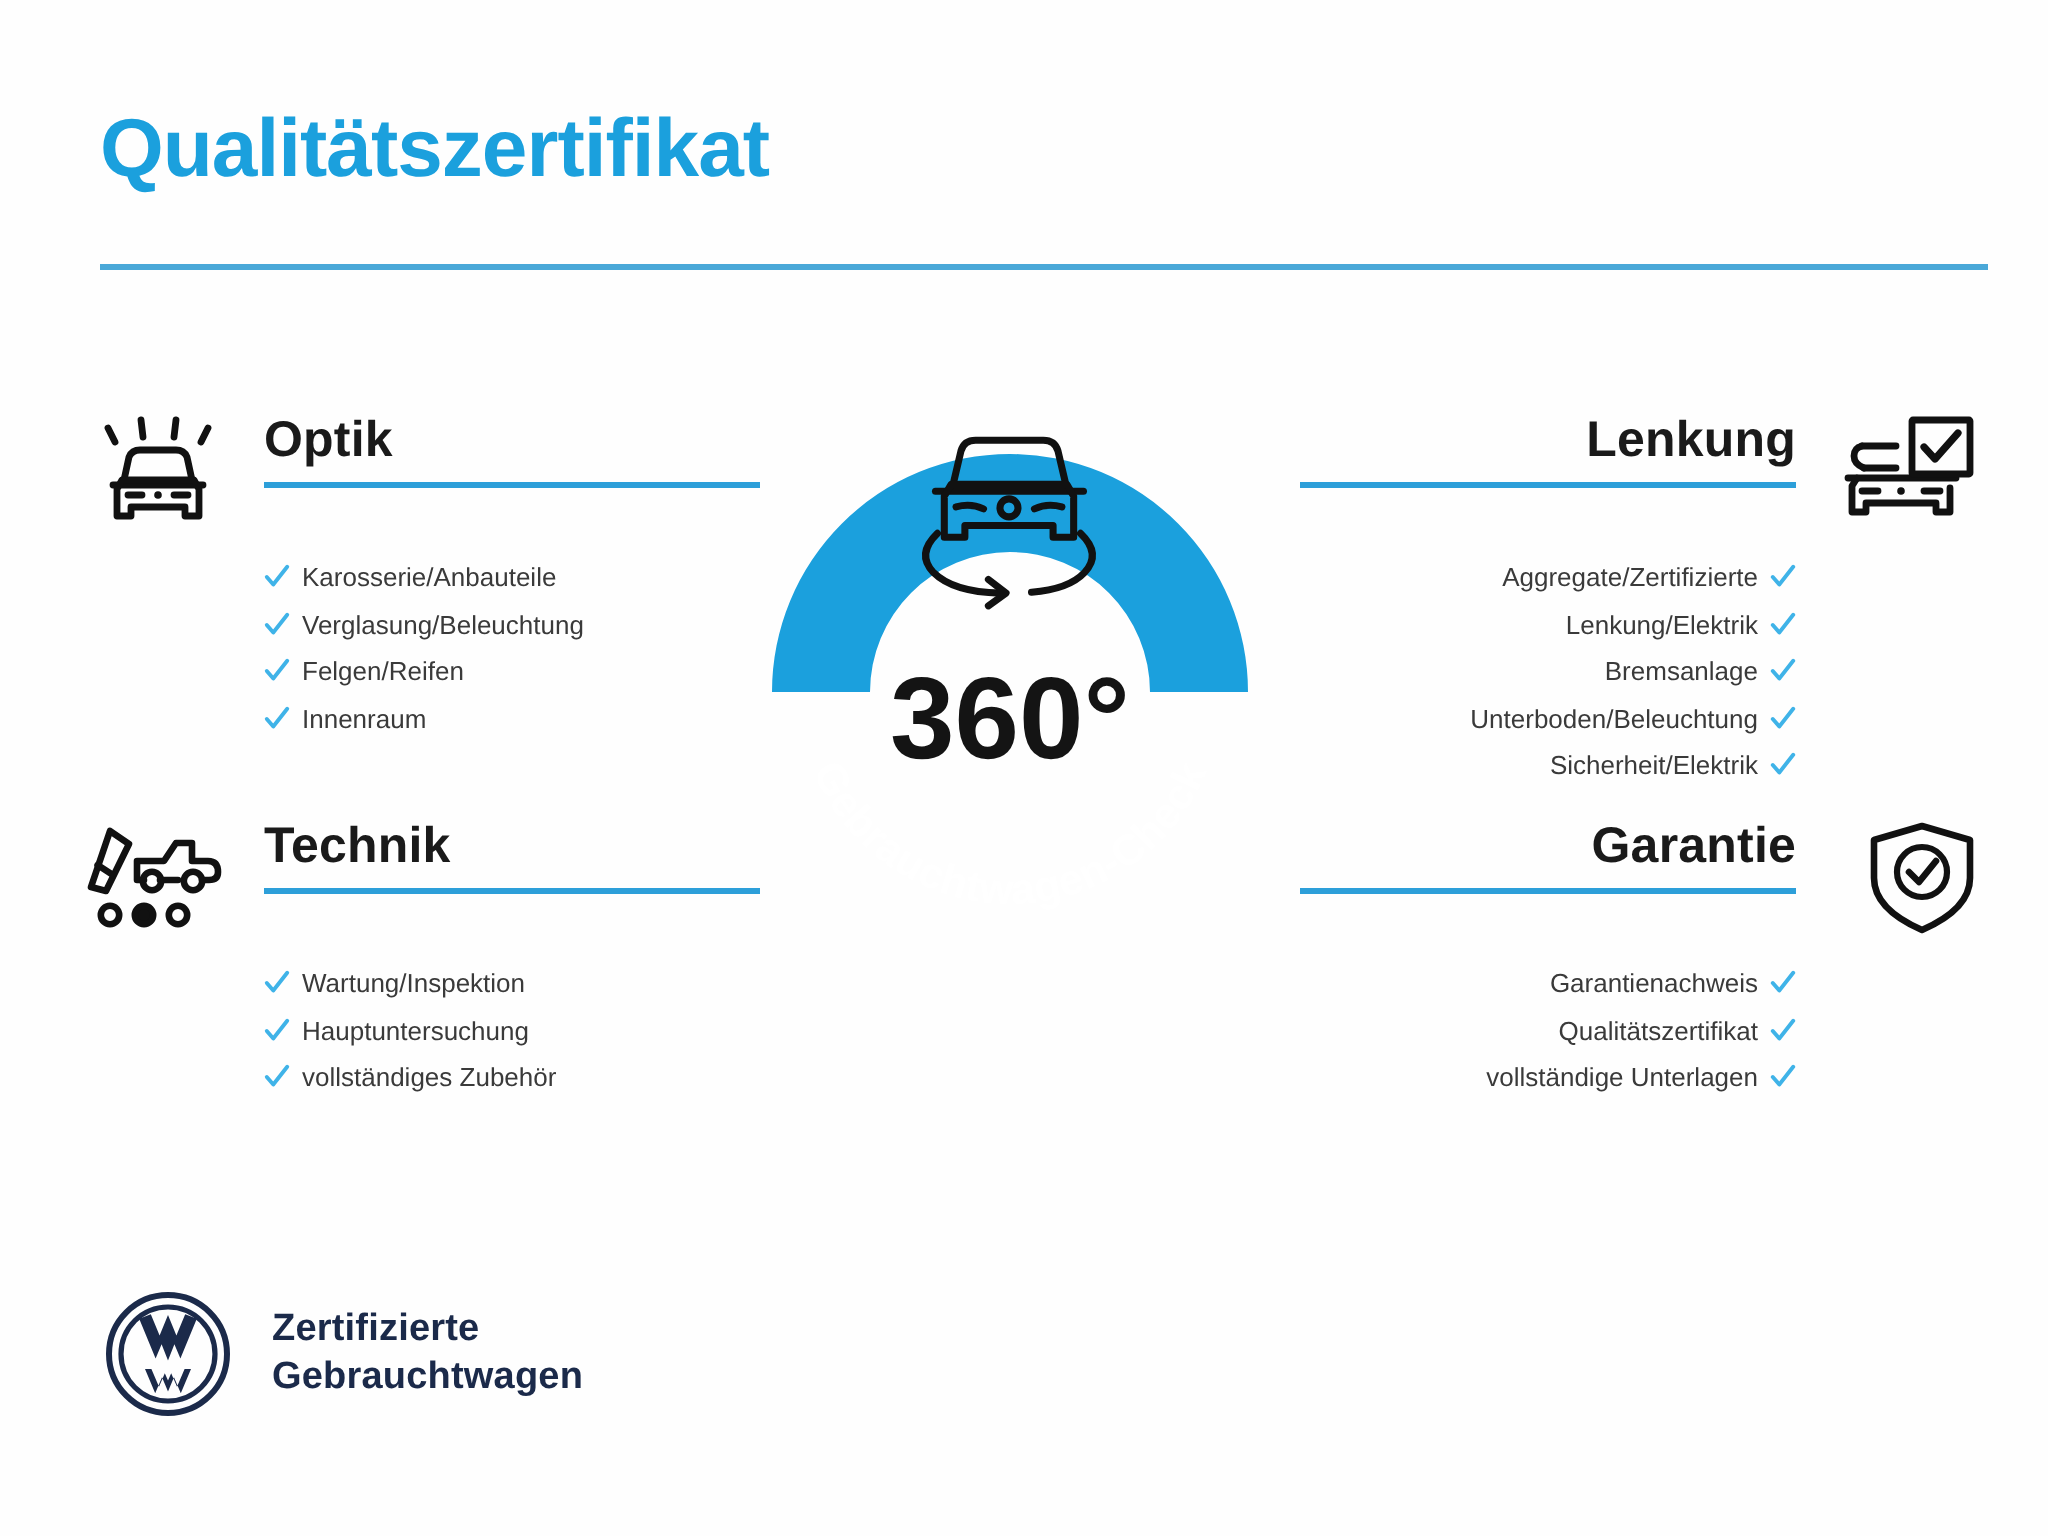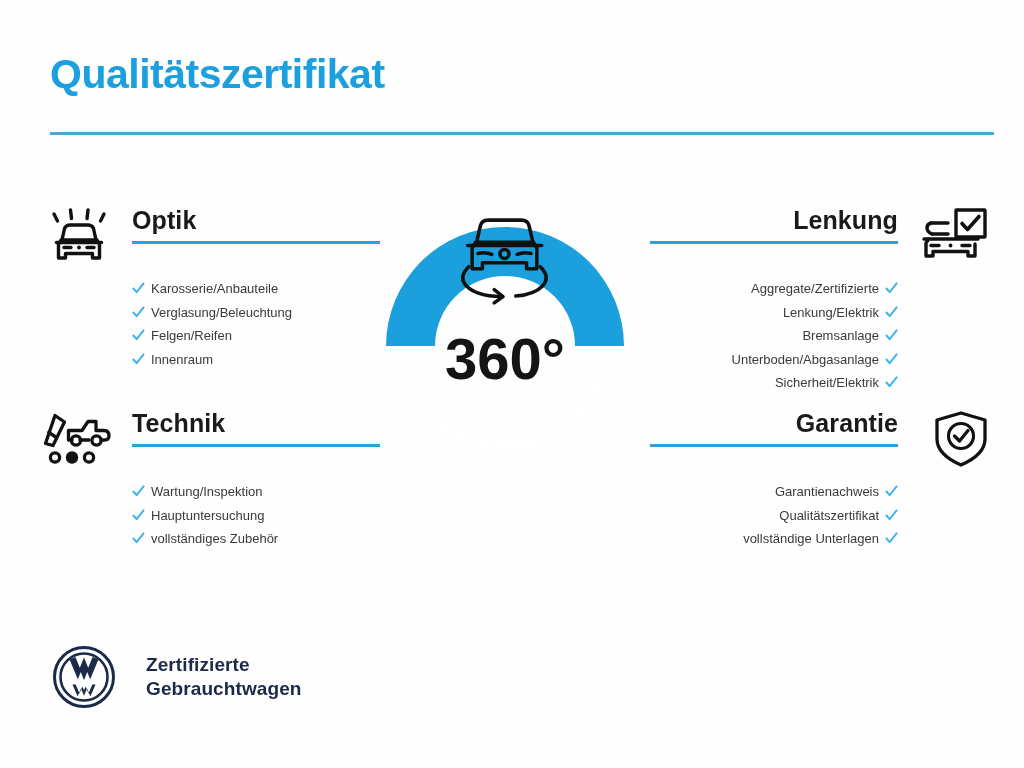--- a/index.html
+++ b/index.html
@@ -141,21 +141,21 @@
   
   .vw-lockup {
     position: absolute;
     left: 52px;
     top: 645px;
     display: flex;
     align-items: center;
   }
   .vw-mark { width: 64px; height: 64px; flex: 0 0 auto; }
   .vw-words {
-    margin-left: 30px;
+    margin-left: 20px;
     font-size: 19px;
     font-weight: bold;
     color: #1b2a4a;
     line-height: 1.28;
     letter-spacing: 0.1px;
   }
 </style>
 </head>
 <body>
 
@@ -247,21 +247,21 @@
             <path d="M1.5 7 L5 11 L12.5 1.5" fill="none" stroke="#3fb3e8" stroke-width="2.1" stroke-linecap="round" stroke-linejoin="round"></path>
           </svg>
       </li>
       <li class="check-item">
         <span>Bremsanlage</span>
         <svg class="tick" viewBox="0 0 14 14">
             <path d="M1.5 7 L5 11 L12.5 1.5" fill="none" stroke="#3fb3e8" stroke-width="2.1" stroke-linecap="round" stroke-linejoin="round"></path>
           </svg>
       </li>
       <li class="check-item">
-        <span>Unterboden/Abgasanlage</span>
+        <span>Unterboden/Beleuchtung</span>
         <svg class="tick" viewBox="0 0 14 14">
             <path d="M1.5 7 L5 11 L12.5 1.5" fill="none" stroke="#3fb3e8" stroke-width="2.1" stroke-linecap="round" stroke-linejoin="round"></path>
           </svg>
       </li>
       <li class="check-item">
         <span>Sicherheit/Elektrik</span>
         <svg class="tick" viewBox="0 0 14 14">
             <path d="M1.5 7 L5 11 L12.5 1.5" fill="none" stroke="#3fb3e8" stroke-width="2.1" stroke-linecap="round" stroke-linejoin="round"></path>
           </svg>
       </li>

